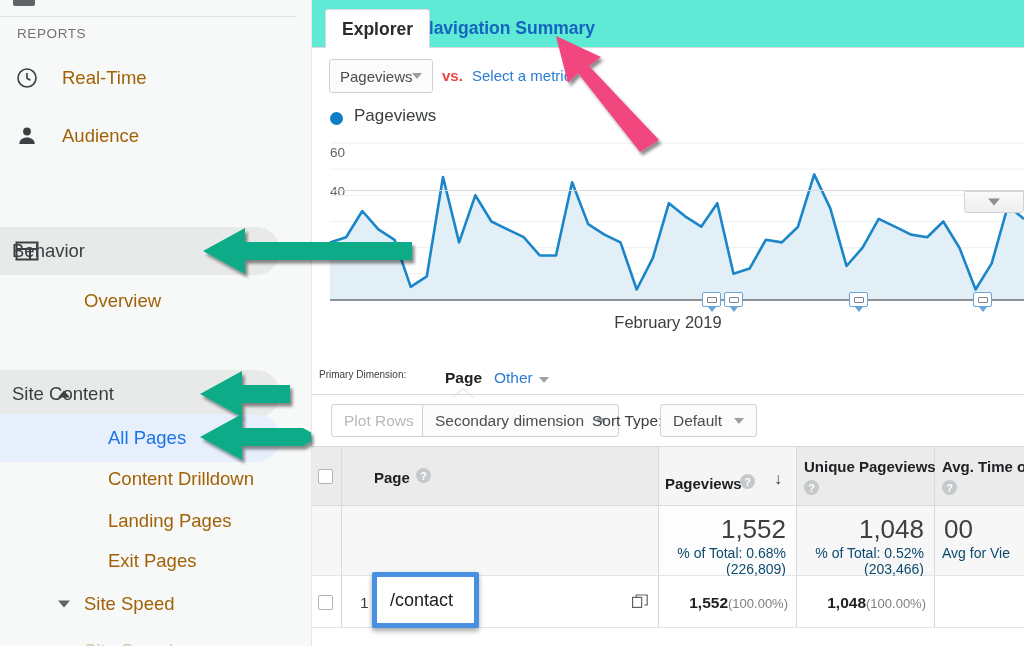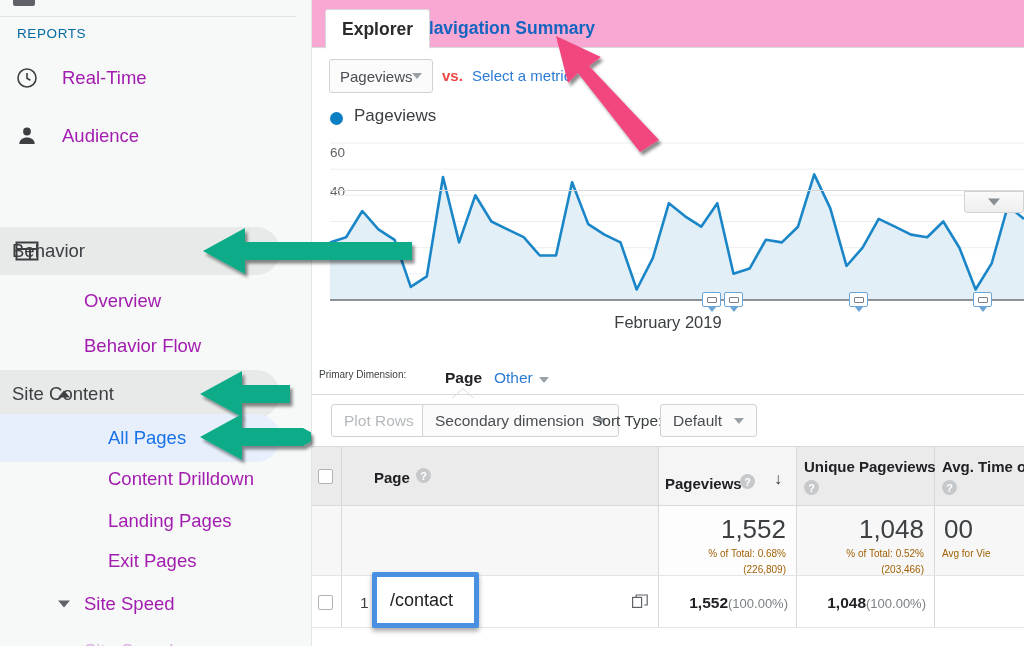--- a/index.html
+++ b/index.html
@@ -28,37 +28,37 @@
     background: #5f6368;
     border-radius: 2px;
   }
   .sb-divider {
     position: absolute; left: 0; top: 16px;
     width: 296px; height: 1px; background: #e1e3e3;
   }
   .sb-reports-label {
     position: absolute; left: 17px; top: 26px;
     font-size: 13.5px; letter-spacing: .6px;
-    color: #0369a1; font-weight: 400;
+    color: #737373; font-weight: 400;
   }
   .sb-row {
     position: absolute; left: 0; width: 280px; height: 48px;
     display: flex; align-items: center;
     border-radius: 0 24px 24px 0;
     cursor: pointer;
   }
   .sb-row .sb-ico {
     position: absolute; left: 14px; top: 50%;
     transform: translateY(-50%);
     width: 26px; height: 26px;
     display: flex; align-items: center; justify-content: center;
     color: #3c4043;
   }
   .sb-row .sb-txt {
-    font-size: 18.5px; color: #a21caf; font-weight: 400;
+    font-size: 18.5px; color: #a16207; font-weight: 400;
     white-space: nowrap;
   }
   .sb-row.lvl1 .sb-txt { margin-left: 62px; }
   .sb-row.lvl2 .sb-txt { margin-left: 84px; }
   .sb-row.lvl2b .sb-txt { margin-left: 108px; }
   .sb-row.sel-gray { background: #e8e9e9; }
   .sb-row.sel-gray .sb-txt { color: #3c4043; margin-left: 12px; }
   .sb-row.sel-blue { background: #e7effd; }
   .sb-row.sel-blue .sb-txt { color: #1a73e8; text-align: center; }
   .sb-caret {
@@ -76,21 +76,21 @@
     position: absolute; left: 312px; top: 0;
     width: 712px; height: 646px;
     background: #fff; overflow: hidden;
   }
 
   
   #tabbar {
     position: absolute; left: 0; top: 0;
     width: 712px; height: 48px;
     border-bottom: 1px solid #d8dada;
-    background: #f9a8d4;
+    background: #5eead4;
   }
   .tab {
     position: absolute; top: 8px; height: 40px;
     display: flex; align-items: center; justify-content: center;
     padding: 0 16px; font-size: 17.5px; cursor: pointer;
   }
   .tab.active {
     left: 13px; background: #fff; font-weight: bold; color: #2b2b2b;
     border: 1px solid #d8dada; border-bottom: 1px solid #fff;
     border-radius: 3px 3px 0 0; z-index: 3; top: 9px; height: 40px;
@@ -249,21 +249,21 @@
 
   .summary-row {
     position: relative; height: 70px; background: #f7f7f7;
     border-bottom: 1px solid #e4e6e6;
   }
   .sum-cell-white { position: absolute; top: 0; height: 100%; background: #fdfdfd; }
   .sum-big {
     position: absolute; font-size: 26px; color: #3c4043; text-align: right; font-weight: 300;
   }
   .sum-sub {
-    position: absolute; font-size: 10px; color: #a16207; text-align: right; line-height: 17px;
+    position: absolute; font-size: 14px; color: #0c4a6e; text-align: right; line-height: 17px;
   }
 
   .data-row { position: relative; height: 52px; background: #fff; border-bottom: 1px solid #e4e6e6; }
   .row-idx { position: absolute; font-size: 15.5px; color: #3c4043; }
   .row-page { position: absolute; font-size: 18px; color: #202124; }
   .row-num { position: absolute; font-size: 15.5px; font-weight: bold; color: #202124; text-align: right; }
   .row-num small { font-weight: normal; font-size: 13px; color: #7d8184; }
   .ext-icon {
     position: absolute; width: 16px; height: 14px; cursor: pointer;
   }
@@ -316,23 +316,20 @@
           <path d="M1.5 9h21M15 9v10.5"></path>
         </svg>
       </span>
       <span class="sb-txt">Behavior</span>
     </div>
 
     <div class="sb-row lvl2" style="top:277px">
       <span class="sb-txt">Overview</span>
     </div>
 
-    <div class="sb-row lvl2" style="top:322px">
-      <span class="sb-txt">Behavior Flow</span>
-    </div>
 
     <div class="sb-row lvl2 sel-gray" style="top:370px">
       <span class="sb-caret up"></span>
       <span class="sb-txt">Site Content</span>
     </div>
 
     <div class="sb-row lvl2b sel-blue" style="top:414px">
       <span class="sb-txt">All Pages</span>
     </div>
 

